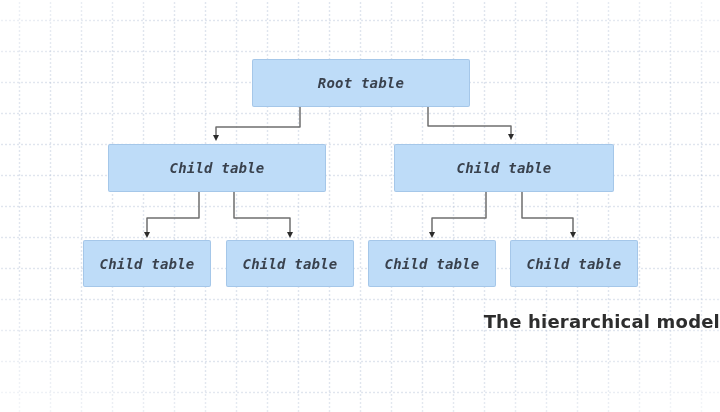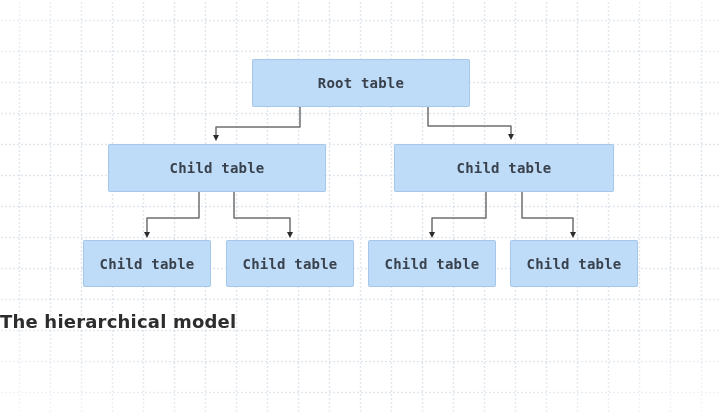--- a/index.html
+++ b/index.html
@@ -36,33 +36,34 @@
     border-radius: 2px;
     display: flex;
     align-items: center;
     justify-content: center;
     font-family: "DejaVu Sans Mono", "Liberation Mono", monospace;
     font-size: 14px;
     font-weight: 600;
     color: #39414d;
     letter-spacing: 0.2px;
     white-space: nowrap;
+    font-style: italic;
   }
   .node-root        { left: 252px; top:  59px; width: 218px; height: 48px; }
   .node-child-left  { left: 108px; top: 144px; width: 218px; height: 48px; }
   .node-child-right { left: 394px; top: 144px; width: 220px; height: 48px; }
   .node-leaf-1      { left:  83px; top: 240px; width: 128px; height: 47px; }
   .node-leaf-2      { left: 226px; top: 240px; width: 128px; height: 47px; }
   .node-leaf-3      { left: 368px; top: 240px; width: 128px; height: 47px; }
   .node-leaf-4      { left: 510px; top: 240px; width: 128px; height: 47px; }
   .caption {
     position: absolute;
     left: 0; right: 0;
     top: 311px;
-    text-align: left;
+    text-align: right;
     font-family: "DejaVu Sans", "Liberation Sans", sans-serif;
     font-size: 18px;
     font-weight: 700;
     color: #2d2d2d;
     letter-spacing: 0.2px;
   }
 </style>
 </head>
 <body>
 

